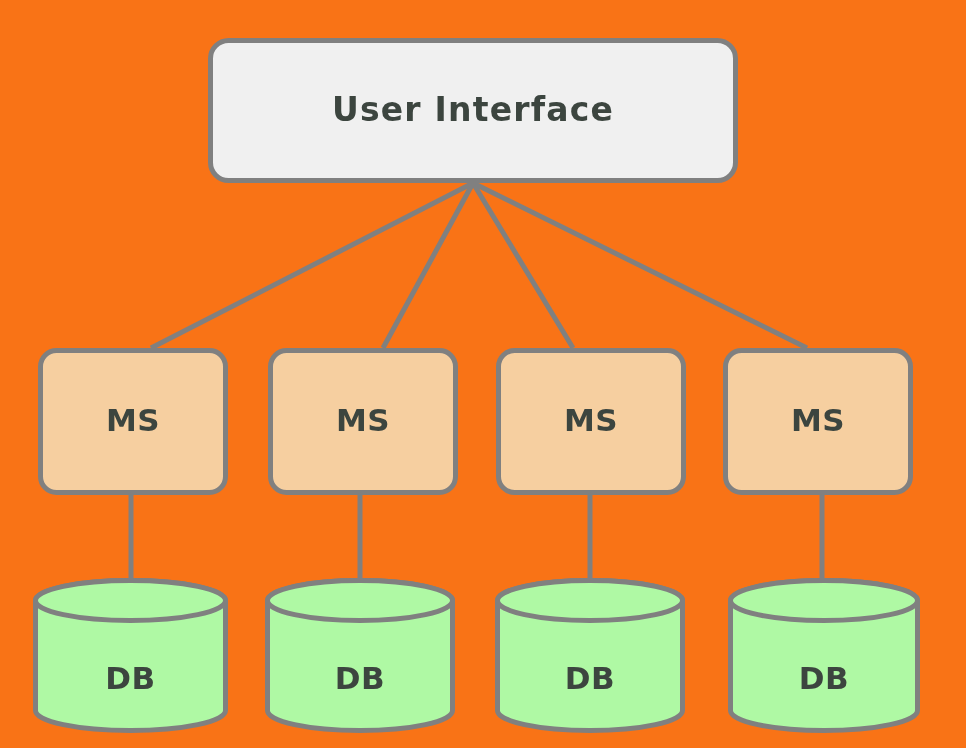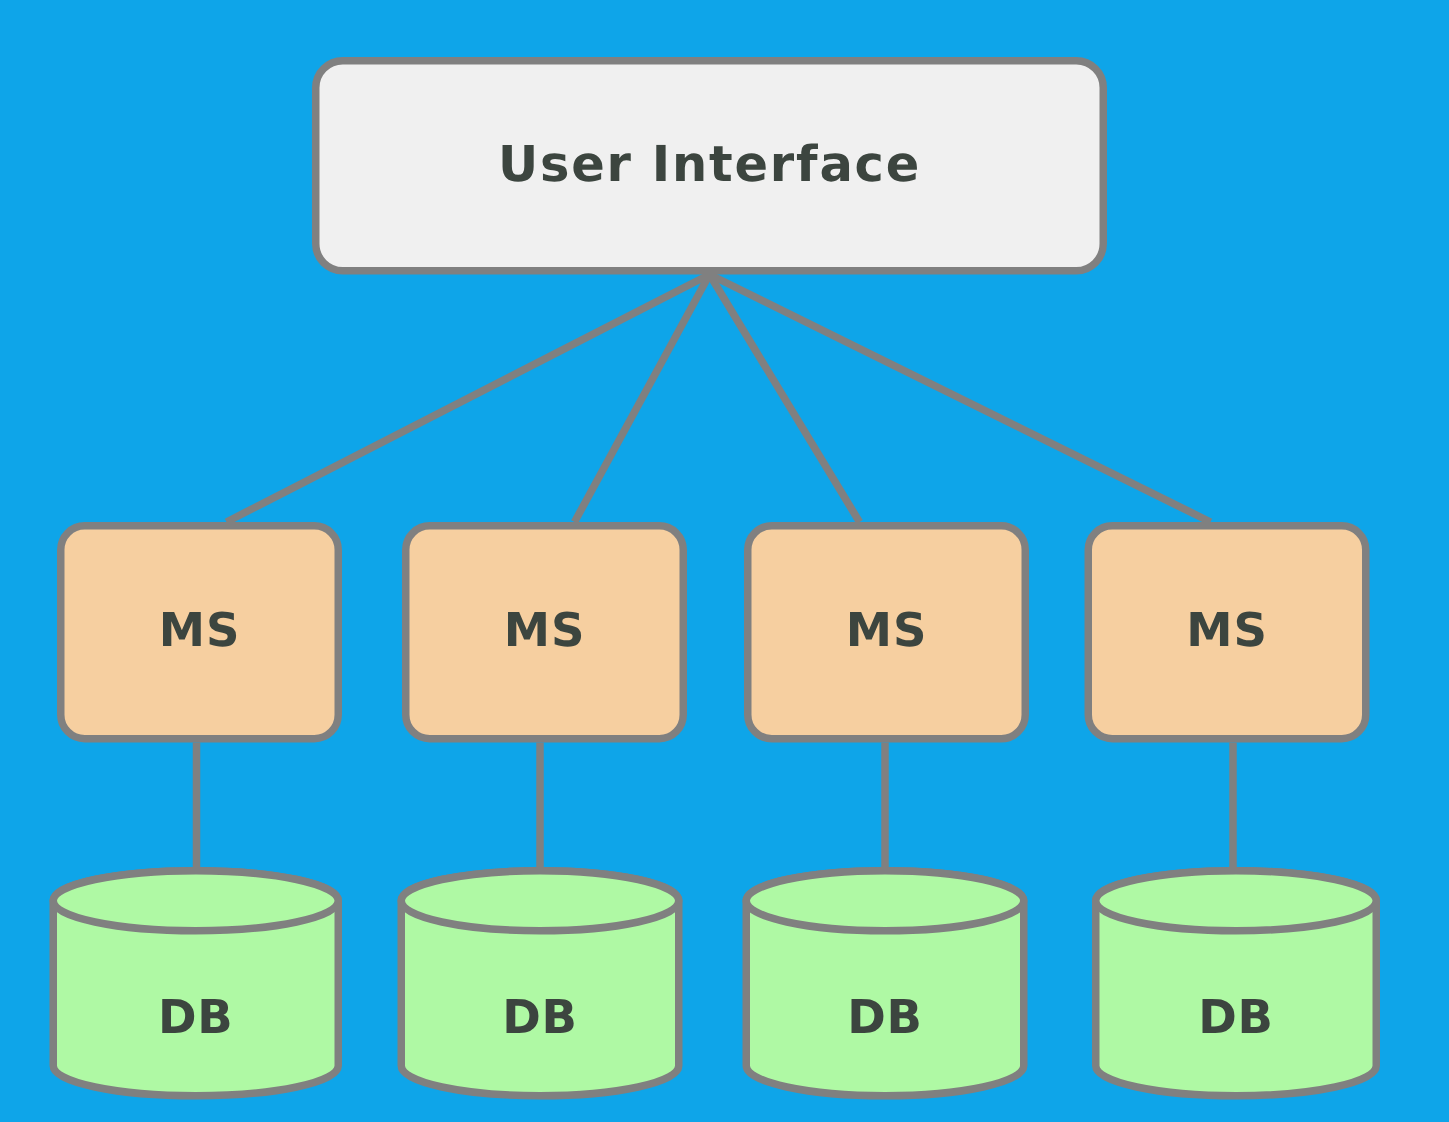--- a/index.html
+++ b/index.html
@@ -11,21 +11,21 @@
   body {
     width: 966px;
     height: 748px;
     font-family: "DejaVu Sans", "Liberation Sans", sans-serif;
     overflow: hidden;
   }
   #diagram-root {
     position: relative;
     width: 966px;
     height: 748px;
-    background: #0ea5e9;
+    background: #f97316;
   }
   #diagram-svg {
     display: block;
     width: 966px;
     height: 748px;
   }
   .node-label {
     font-family: "DejaVu Sans", "Liberation Sans", sans-serif;
     font-weight: bold;
     fill: #3c453f;

